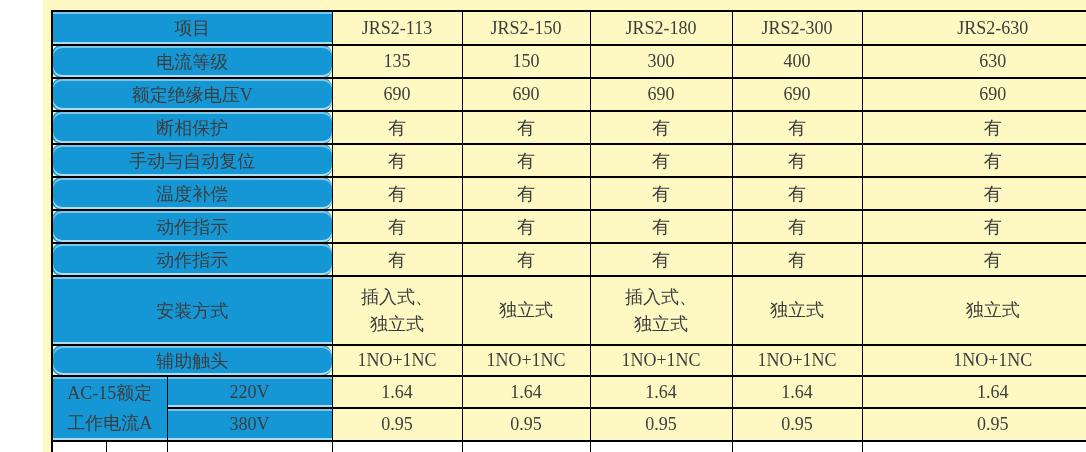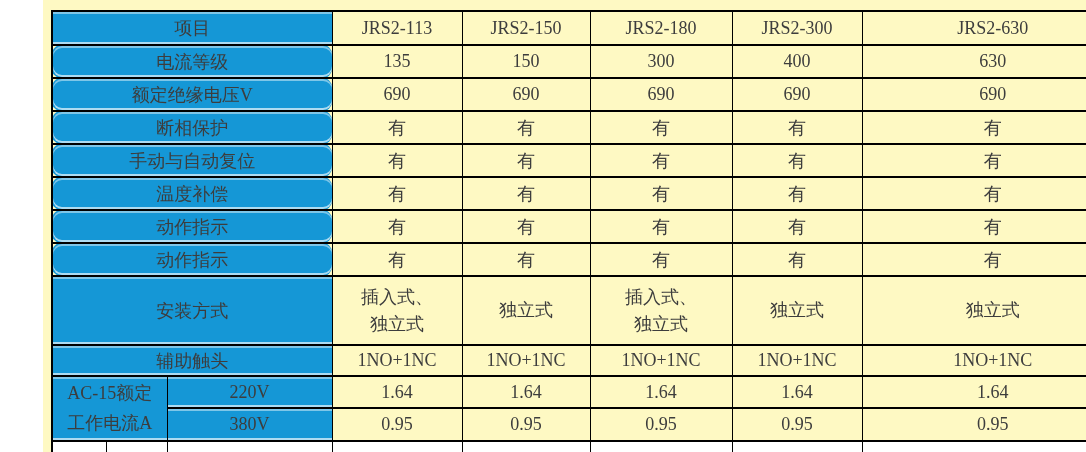--- a/index.html
+++ b/index.html
@@ -35,21 +35,21 @@
     color:#ffffff;
     font-size:17px;
     box-shadow:inset 0 2px 0 rgba(255,255,255,.45), inset 0 -2px 0 rgba(255,255,255,.65);
   }
   td.model{font-size:18px;}
   td.multiline{white-space:pre-line;line-height:1.45;}
   td.aux{font-size:16px;}
   tr.r-head  td{height:32px;}
   tr.r-std   td{height:31px;border-radius:9px;}
   tr.r-mount td{height:67px;}
-  tr.r-aux   td{height:29px;}
+  tr.r-aux   td{height:29px;border-radius:10px;}
   tr.r-v1    td{height:30px;}
   tr.r-v2    td{height:31px;}
   tr.r-cut   td{height:14px;border-bottom:none;background:#fff;}
   td.ac-label{font-size:16px;white-space:pre-line;line-height:1.65;}
   td.volt{font-size:16px;}
 </style>
 </head>
 <body>
 
 <div id="stage">

